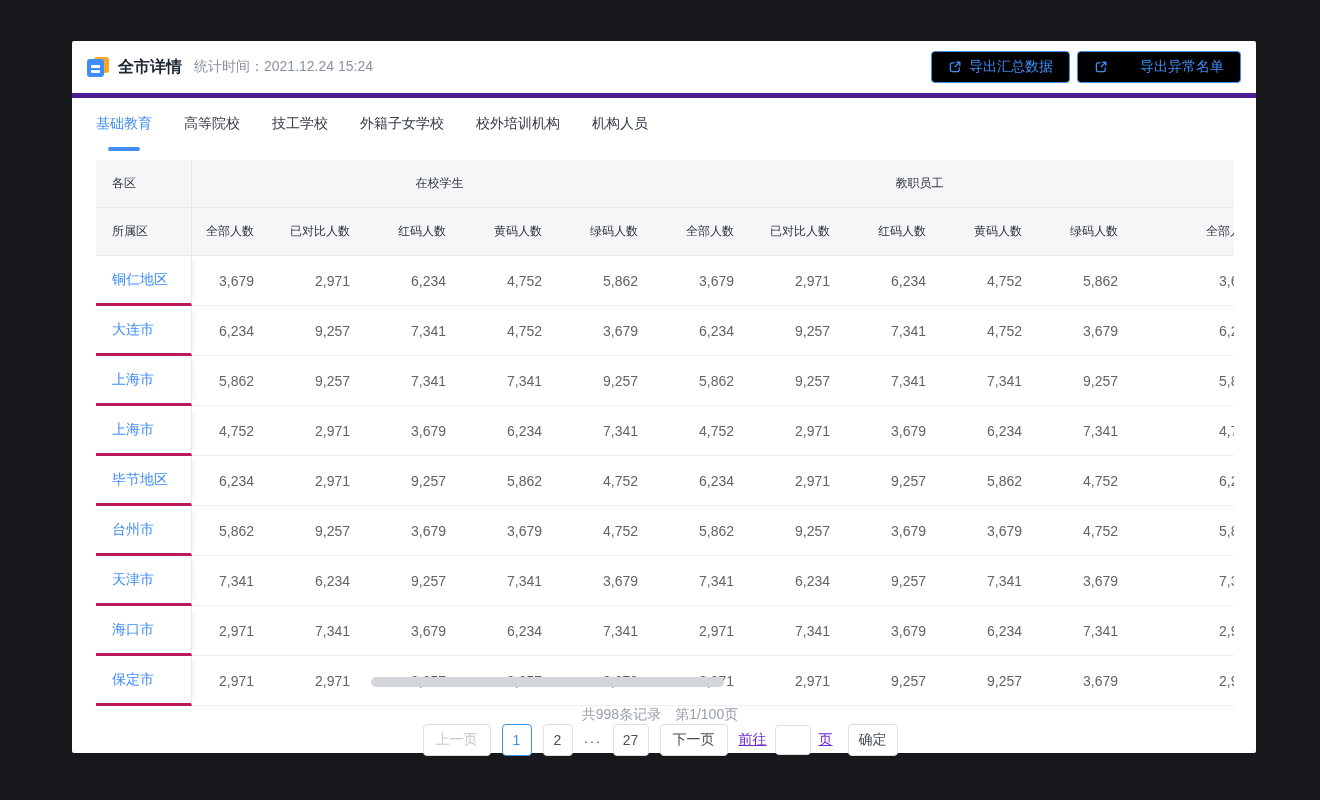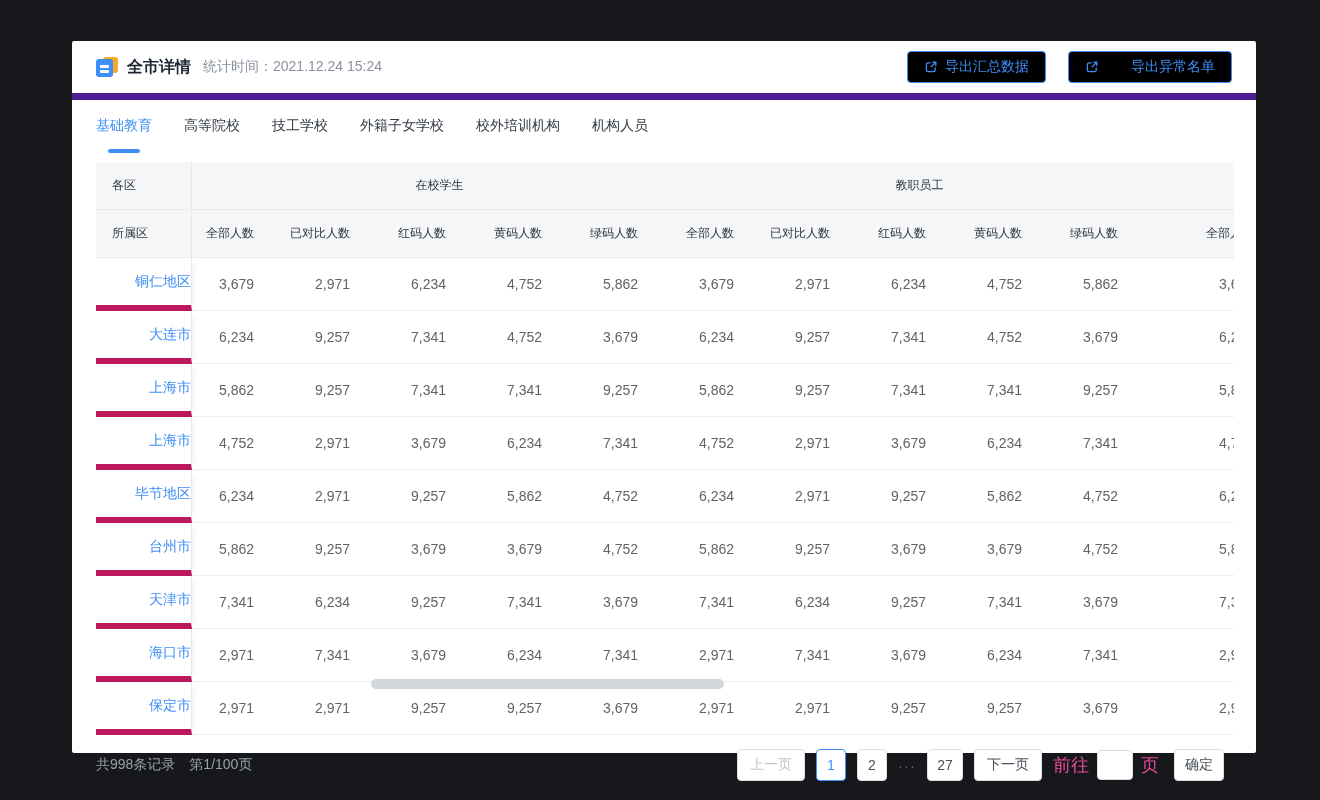--- a/index.html
+++ b/index.html
@@ -2,76 +2,76 @@
 <html><head>
 <meta charset="utf-8">
 <style>
   * { margin:0; padding:0; box-sizing:content-box; }
   html,body { width:1320px; height:800px; }
   body { font-family:"Liberation Sans","DejaVu Sans",sans-serif; }
   .stage { position:relative; width:1320px; height:800px; background:#16181c; overflow:hidden; }
   .card { position:absolute; left:72px; top:41px; width:1184px; height:712px; background:#ffffff; border-radius:2px; }
 
   
-  .card-header { height:52px; display:flex; align-items:center; padding:0 24px; border-bottom:7px solid #4c1d95; }
+  .card-header { height:52px; display:flex; align-items:center; padding:0 15px; border-bottom:5px solid #4c1d95; }
   .doc-icon { position:relative; width:22px; height:22px; flex:none; }
   .doc-icon .back { position:absolute; right:0; top:1px; width:15px; height:16px; background:#f6a829; border-radius:3px; }
   .doc-icon .front { position:absolute; left:0; top:3px; width:17px; height:18px; background:#3e8ef7; border-radius:3px; }
   .doc-icon .line { position:absolute; left:4px; height:2.5px; background:#ffffff; border-radius:1px; }
   .doc-icon .l1 { top:9px; width:9px; }
   .doc-icon .l2 { top:14px; width:9px; }
   .title { margin-left:9px; font-size:16px; font-weight:bold; color:#1d2633; }
   .subtitle { margin-left:12px; font-size:14px; color:#8a919e; }
   .hd-spacer { flex:1; }
   .export-btn { display:flex; align-items:center; gap:7px; height:30px; padding:0 16px; background:#000000;
                 border:1px solid #3e8ef7; border-radius:4px; color:#3e8ef7; font-size:14px; cursor:pointer; }
-  .export-btn + .export-btn { margin-left:22px;gap:32px; }
+  .export-btn + .export-btn { margin-left:7px;gap:32px; }
   .export-btn svg { display:block; }
 
   
   .tabs { display:flex; gap:32px; padding:15px 24px 0; }
   .tab { position:relative; font-size:14px; color:#333a45; height:40px; line-height:20px; cursor:pointer; }
   .tab.active { color:#3e8ef7; }
   .tab.active::after { content:""; position:absolute; left:50%; transform:translateX(-50%); top:34px;
                        width:32px; height:4px; border-radius:2px; background:#3e8ef7; }
 
   
   .table-wrap { position:relative; margin:7px 22px 0 24px; width:1138px; overflow:hidden; }
   table { border-collapse:separate; border-spacing:0; table-layout:fixed; width:1806px; }
   thead th { height:47px; background:#f5f6f7; font-size:12px; font-weight:500; color:#2f3542;
              border-bottom:1px solid #e9ebee; white-space:nowrap; overflow:hidden; }
   th.corner, th.region-h { text-align:left; padding-left:16px; }
   th.group-label { text-align:center; padding-left:15px; }
   th.group-label.g3 { padding-left:36px; }
   th.sub { text-align:right; padding-right:34px;font-family:Liberation Mono, monospace; }
   th.sub.g3 { padding-right:48px; }
-  tbody th.region-cell { height:47px; background:#fff; text-align:right; padding-left:16px; font-weight:400;
-                         font-size:14px; color:#3e8df6; border-bottom:6px solid #be185d; cursor:pointer; white-space:nowrap; }
+  tbody th.region-cell { height:47px; background:#fff; text-align:left; padding-left:16px; font-weight:400;
+                         font-size:14px; color:#3e8df6; border-bottom:3px solid #be185d; cursor:pointer; white-space:nowrap; }
   tbody td { height:47px; text-align:right; padding-right:34px; font-size:14px; color:#5f646b;
              border-bottom:1px solid #eceef1; white-space:nowrap; }
   tbody td.g3 { padding-right:48px; }
   .fixed-col { border-right:1px solid #e6e8eb; box-shadow:6px 0 6px -5px rgba(0,0,0,0.07); }
   .hscroll-thumb { position:absolute; left:275px; top:517px; width:353px; height:10px;
                    border-radius:5px; background:#d3d6da; cursor:pointer; }
 
   
-  .card-footer { display:flex; align-items:center; margin:14px 32px 0 24px; height:32px; }
+  .card-footer { display:flex; align-items:center; margin:0 32px 0 24px; height:32px;flex-direction:column; }
   .records { display:flex; gap:14px; font-size:14px; color:#98a0aa; }
   .ft-spacer { flex:1; }
   .pagination { display:flex; align-items:center; gap:11px; }
   .pg-btn, .pg-num, .pg-confirm { display:flex; align-items:center; justify-content:center; height:30px;
        background:#fff; border:1px solid #dcdee2; border-radius:4px; font-size:14px; color:#4a515b; cursor:pointer; }
   .pg-btn { padding:0 12px; }
   .pg-btn.disabled { color:#c3c8cf; cursor:default;font-family:Liberation Mono, monospace; }
   .pg-num { width:28px; }
   .pg-num.active { border-color:#3e8ef7; color:#3e8ef7; }
   .pg-num.wide { width:34px; }
   .pg-ellipsis { font-size:15px; color:#5f646b; letter-spacing:1px; }
   .goto-group { display:flex; align-items:center; gap:8px; }
-  .goto-label, .unit-label { font-size:18px; color:#ec4899; }
+  .goto-label, .unit-label { font-size:14px; color:#6d28d9;text-decoration:underline; }
   .goto-input { width:34px; height:28px; border:1px solid #dcdee2; border-radius:4px; font-size:14px;
                 text-align:center; color:#4a515b; outline:none; }
   .pg-confirm { width:48px; margin-left:4px; }
 </style>
 </head>
 <body>
 
 <div class="stage">
   <div class="card">
 

